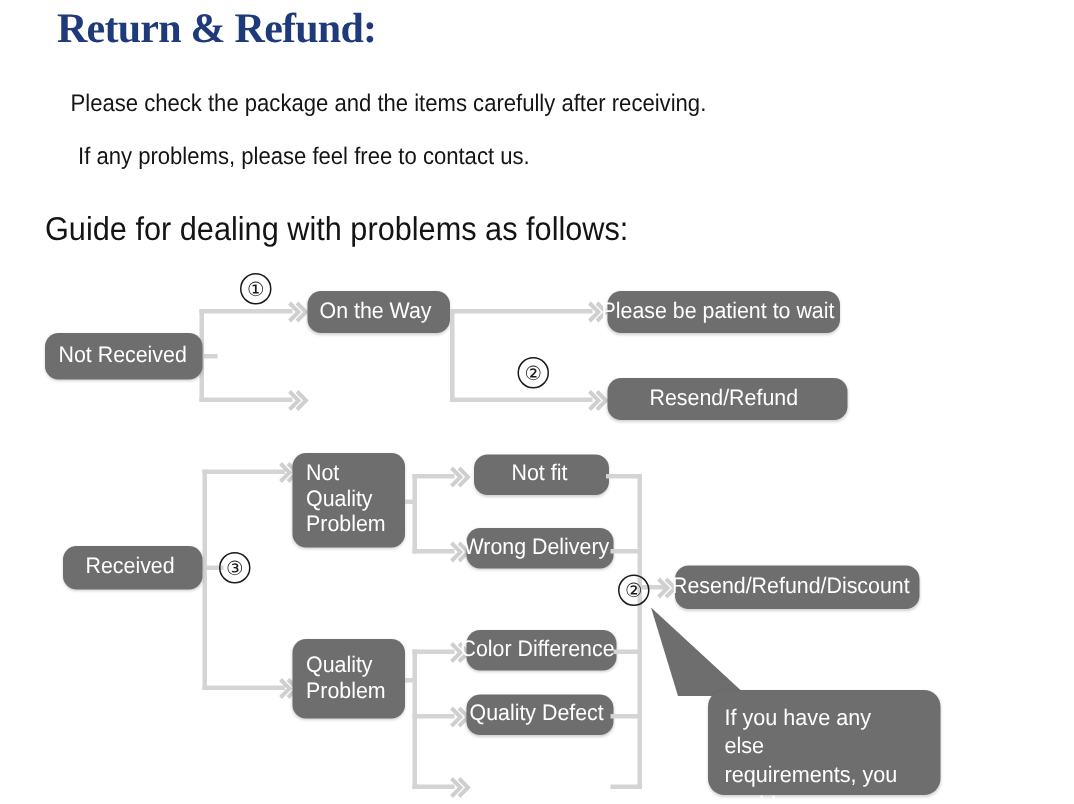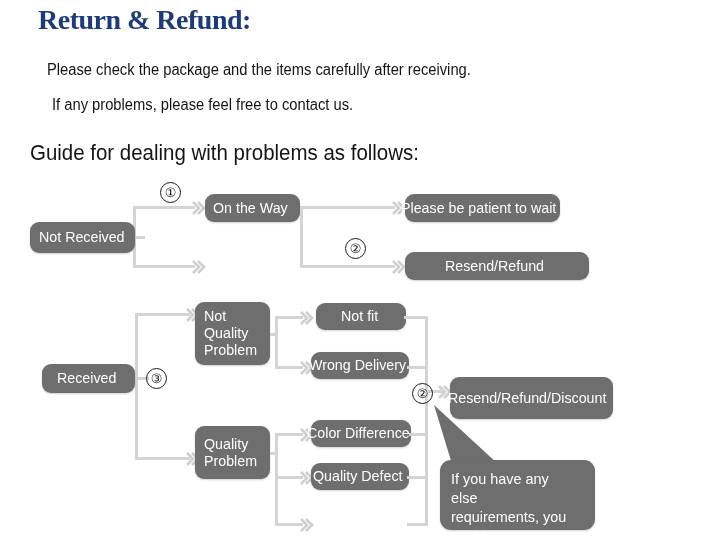--- a/index.html
+++ b/index.html
@@ -108,20 +108,21 @@
     position:absolute;
     background:#6E6E6E;
     color:#ffffff;
     border-radius:11px;
     font-family:"Liberation Sans", sans-serif;
     font-size:15px;
     line-height:1.28;
     padding:9px 11px 8px 11px;
     box-sizing:border-box;
     box-shadow:0 1px 2px rgba(0,0,0,.18);
+    margin-left:32px;
   }
   .bubble .btxt{transform:scaleX(0.96);transform-origin:left top;display:block;}
   .bubbletail{position:absolute;}
 </style>
 </head>
 <body>
 
 <div id="root">
 
   <div class="title">Return &amp; Refund:</div>
@@ -176,21 +177,21 @@
           <path d="M6 1 L12 7 L6 13" fill="none" stroke="#cfcfcf" stroke-width="2.6"></path>
         </svg>
     </div>
 
     <div class="circnum" style="left:345px;top:58px;">②</div>
 
     <div class="node" style="left:405px;top:14px;width:155px;height:28px;">
       <span class="txt">Please be patient to wait</span>
     </div>
 
-    <div class="node" style="left:405px;top:72px;width:184px;height:28px;">
+    <div class="node" style="left:405px;top:72px;width:160px;height:28px;">
       <span class="txt">Resend/Refund</span>
     </div>
 
     <div class="ln h" style="left:135px;top:197px;width:14px;"></div>
     <div class="ln v" style="left:135px;top:133px;height:147px;"></div>
     <div class="ln h" style="left:135px;top:133px;width:55px;"></div>
     <div class="ln h" style="left:135px;top:277px;width:55px;"></div>
 
     <div class="chev" style="left:186px;top:128px;">
       <svg width="14" height="14" viewBox="0 0 14 14">
@@ -289,21 +290,21 @@
 
     <div class="chev" style="left:438px;top:205px;">
       <svg width="14" height="14" viewBox="0 0 14 14">
           <path d="M1 1 L7 7 L1 13" fill="none" stroke="#cfcfcf" stroke-width="2.6"></path>
           <path d="M6 1 L12 7 L6 13" fill="none" stroke="#cfcfcf" stroke-width="2.6"></path>
         </svg>
     </div>
 
     <div class="circnum" style="left:412px;top:203px;">②</div>
 
-    <div class="node" style="left:450px;top:197px;width:163px;height:42px;">
+    <div class="node" style="left:450px;top:197px;width:163px;height:29px;">
       <span class="txt">Resend/Refund/Discount</span>
     </div>
 
     <div class="bubbletail" style="left:432px;top:222px;width:90px;height:70px;">
       <svg width="90" height="70" viewBox="0 0 90 70">
         <path d="M2 3 L66 62 L20 62 Z" fill="#6E6E6E"></path>
       </svg>
     </div>
 
     <div class="bubble" style="left:440px;top:280px;width:155px;height:70px;">

